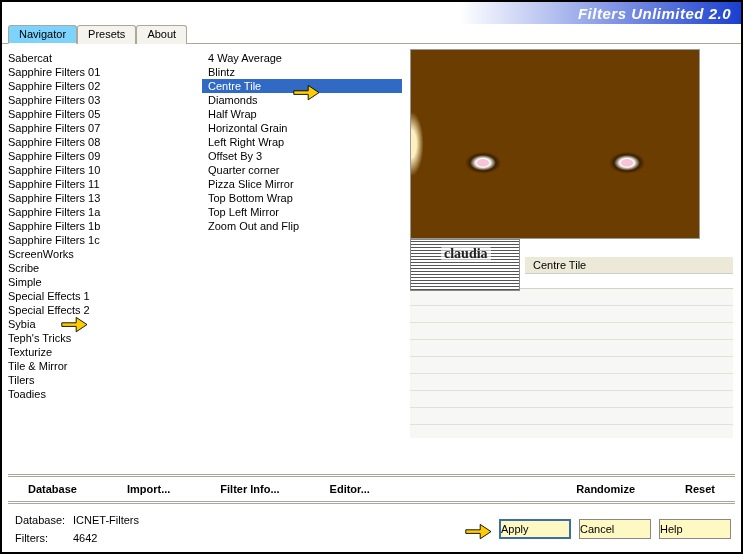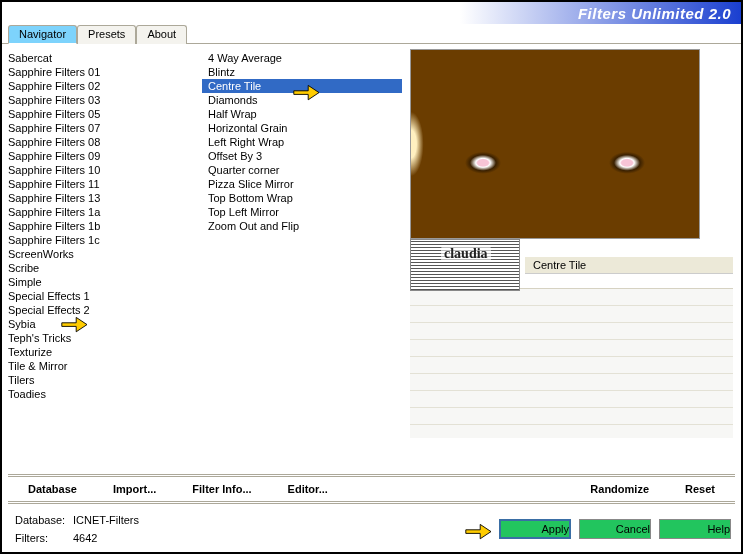--- a/index.html
+++ b/index.html
@@ -25,27 +25,27 @@
       radial-gradient(ellipse 18px 46px at 0% 50%, #fff0c0 30%, #6b3d00 70%),
       radial-gradient(ellipse 18px 46px at 100% 50%, #fff0c0 30%, #6b3d00 70%),
       radial-gradient(ellipse 34px 80px at 50% 50%, #fff0c0 30%, #3a2000 70%),
       linear-gradient(90deg, #4a2800, #b37200, #4a2800, #b37200, #4a2800);
       border: 1px solid #999; }
   .watermark { width: 110px; height: 52px; margin-top: 0; background: repeating-linear-gradient(0deg, #555 0 1px, #fff 1px 3px); position: relative; border: 1px solid #888; }
   .watermark::after { content: "claudia"; position: absolute; top: 6px; left: 30px; font-family: "Comic Sans MS", cursive; font-size: 14px; font-weight: bold; color: #222; background: rgba(255,255,255,.6); padding: 0 3px; border-radius: 3px; }
   .filter-name { margin-top: -34px; margin-left: 115px; padding: 2px 8px; background: #ece9d8; border-bottom: 1px solid #ccc; }
   .params-box { margin-top: 14px; background: #f7f7f5; height: 150px; border-top: 1px solid #d6d2c2; }
   .param-row { height: 17px; border-bottom: 1px solid #e3e1d5; }
-  .toolbar { display: flex; padding: 4px 10px; border-top: 3px double #aca899; border-bottom: 3px double #aca899; margin: 0 6px; gap: 0; align-items: center; }
+  .toolbar { display: flex; padding: 4px 10px; border-top: 3px double #aca899; border-bottom: 3px double #aca899; margin: 0 6px; gap: 14px; align-items: center; }
   .toolbar .tb-btn { font-weight: bold; padding: 2px 10px; cursor: pointer; margin-right: 16px; }
   .toolbar .spacer { flex: 1; }
   .bottom { display: flex; padding: 6px 10px; align-items: center; }
   .status { font-size: 11px; line-height: 14px; }
   .status td.k { width: 56px; }
-  .btn { background: #22c55e; border: 1px solid #888; padding: 3px 0; width: 72px; text-align: right; cursor: pointer; margin-left: 8px; }
+  .btn { background: #fef9c3; border: 1px solid #888; padding: 3px 0; width: 72px; text-align: left; cursor: pointer; margin-left: 8px; }
   .btn.default { border: 2px solid #3a6ea5; padding: 2px 0; }
   .pointer { position: absolute; pointer-events: none; z-index: 50; }
   .pointer svg { display: block; }
 </style>
 </head>
 <body>
 
 <div class="title-bar">
   <span class="title-text">Filters Unlimited 2.0</span>
 </div>

